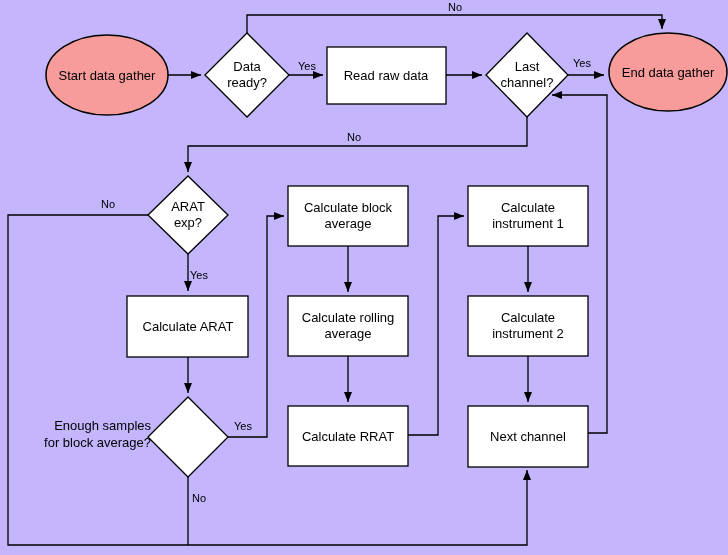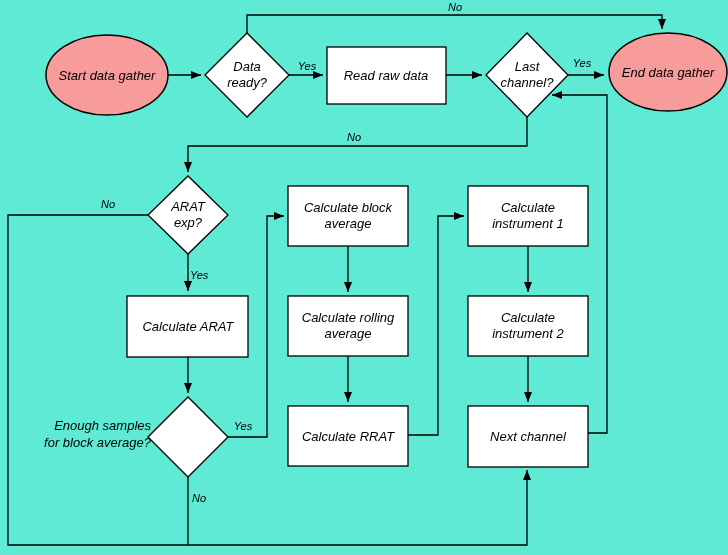--- a/index.html
+++ b/index.html
@@ -6,22 +6,21 @@
     margin: 0;
     padding: 0;
     background: #ffffff;
     width: 728px;
     height: 555px;
     overflow: hidden;
   }
   .canvas-wrap {
     width: 728px;
     height: 555px;
-    background: #5eead4;
-    font-style: italic;
+    background: #c4b5fd;
   }
   svg text {
     font-family: "Liberation Sans", "DejaVu Sans", sans-serif;
     fill: #000000;
   }
   .node-shape {
     fill: #ffffff;
     stroke: #000000;
     stroke-width: 1.3;
   }

